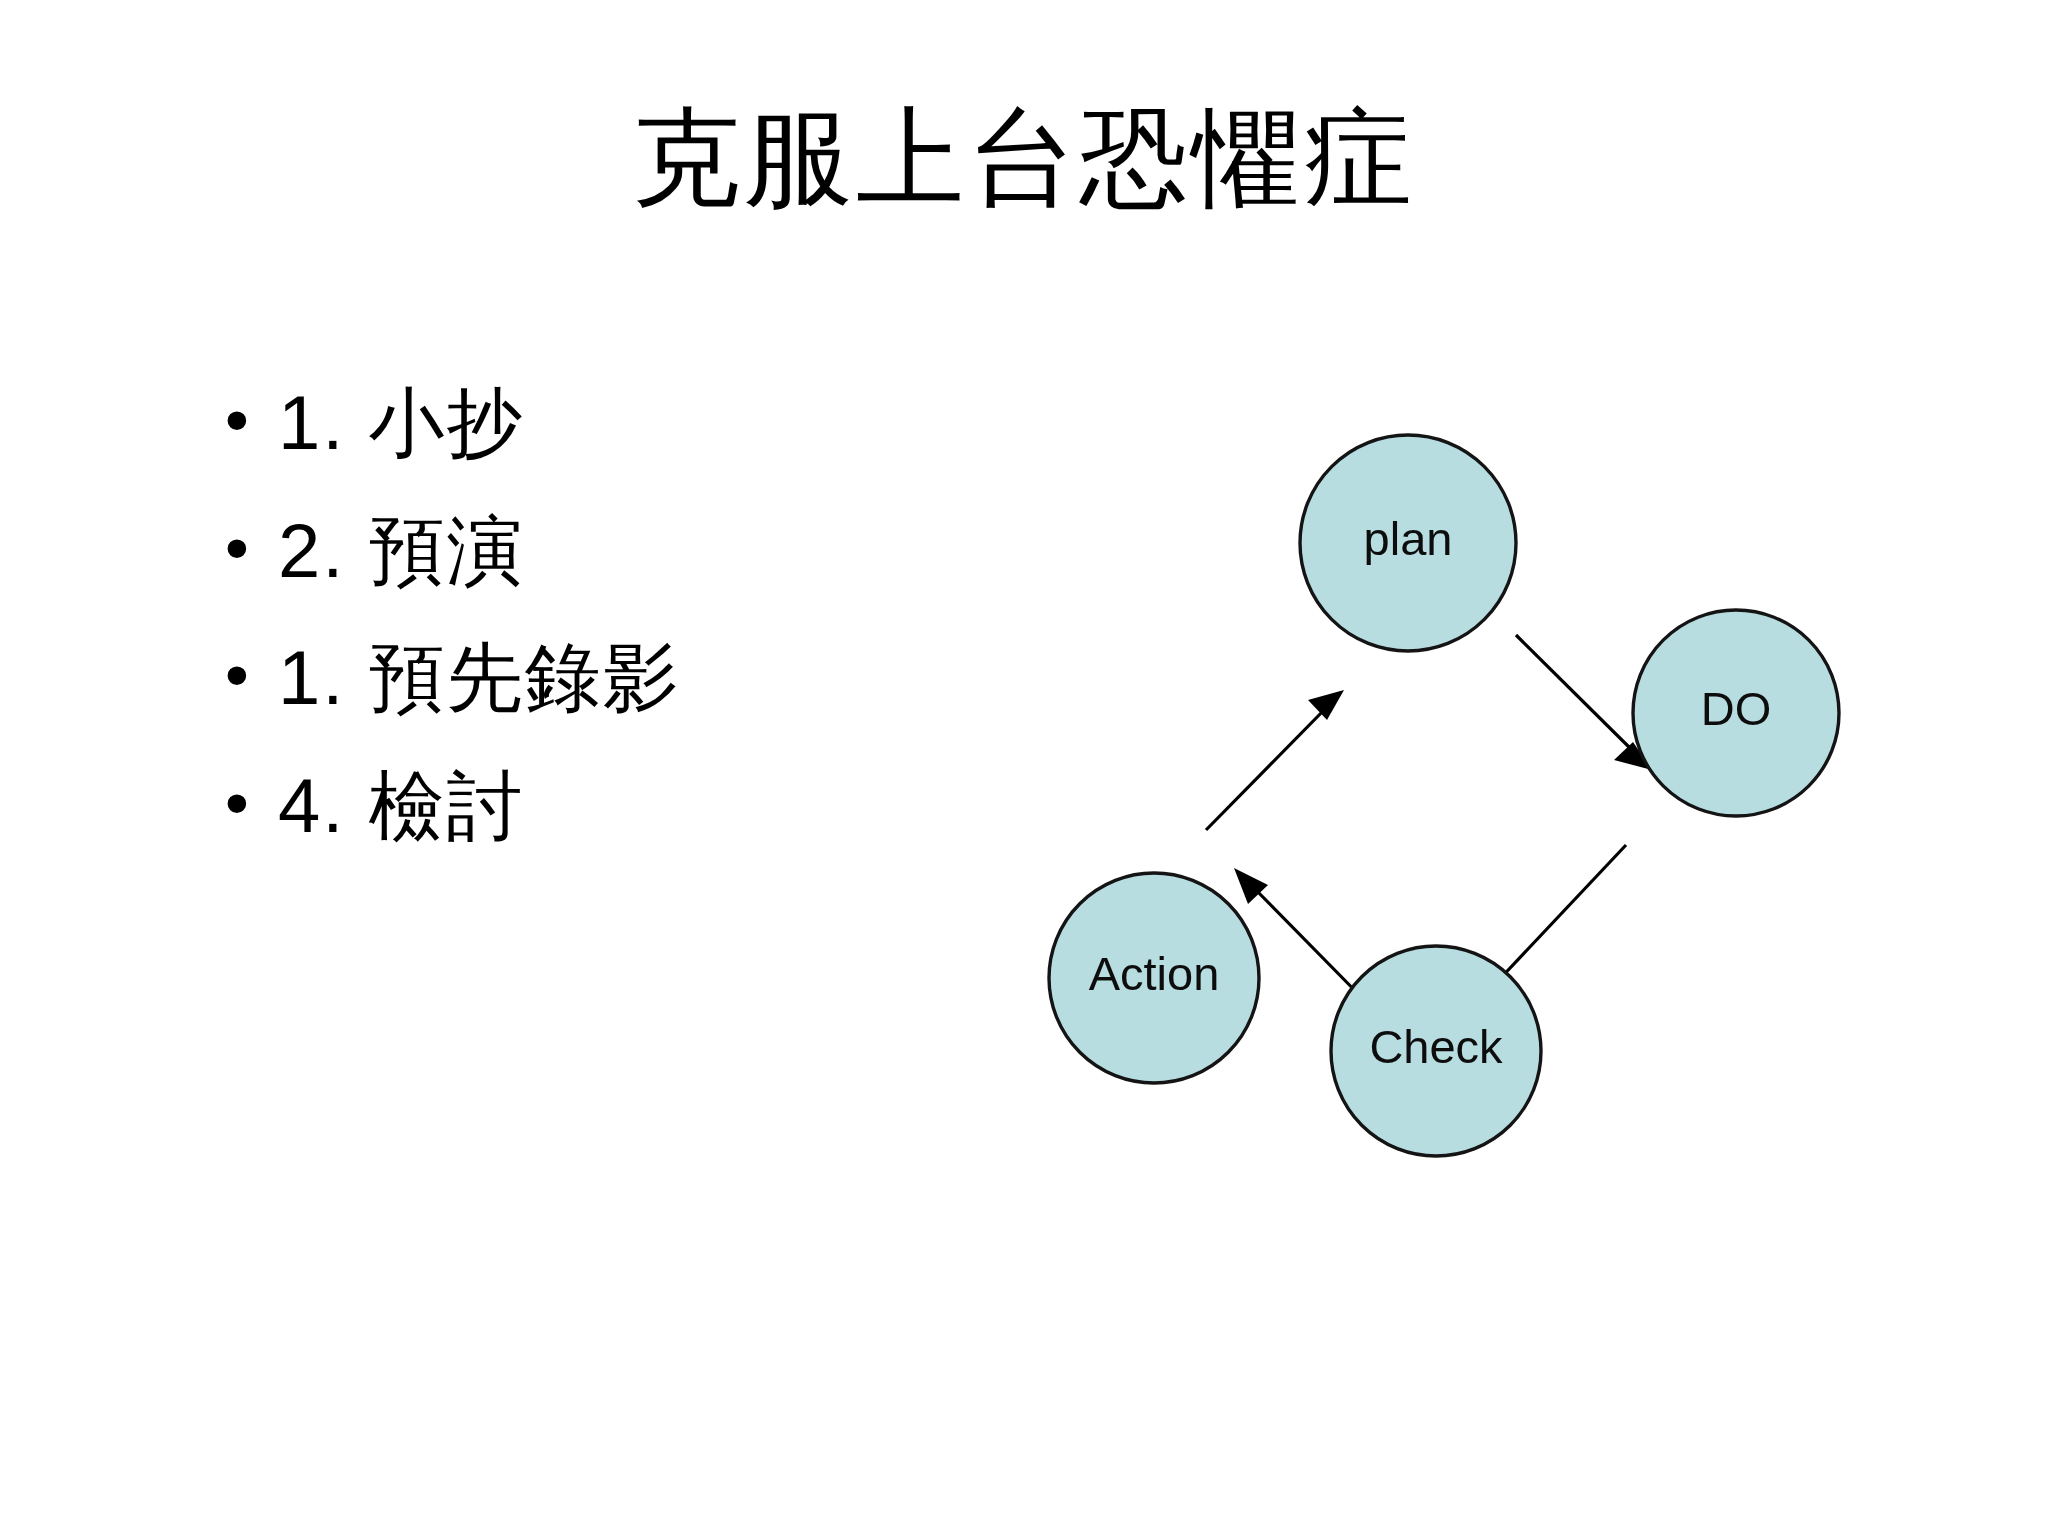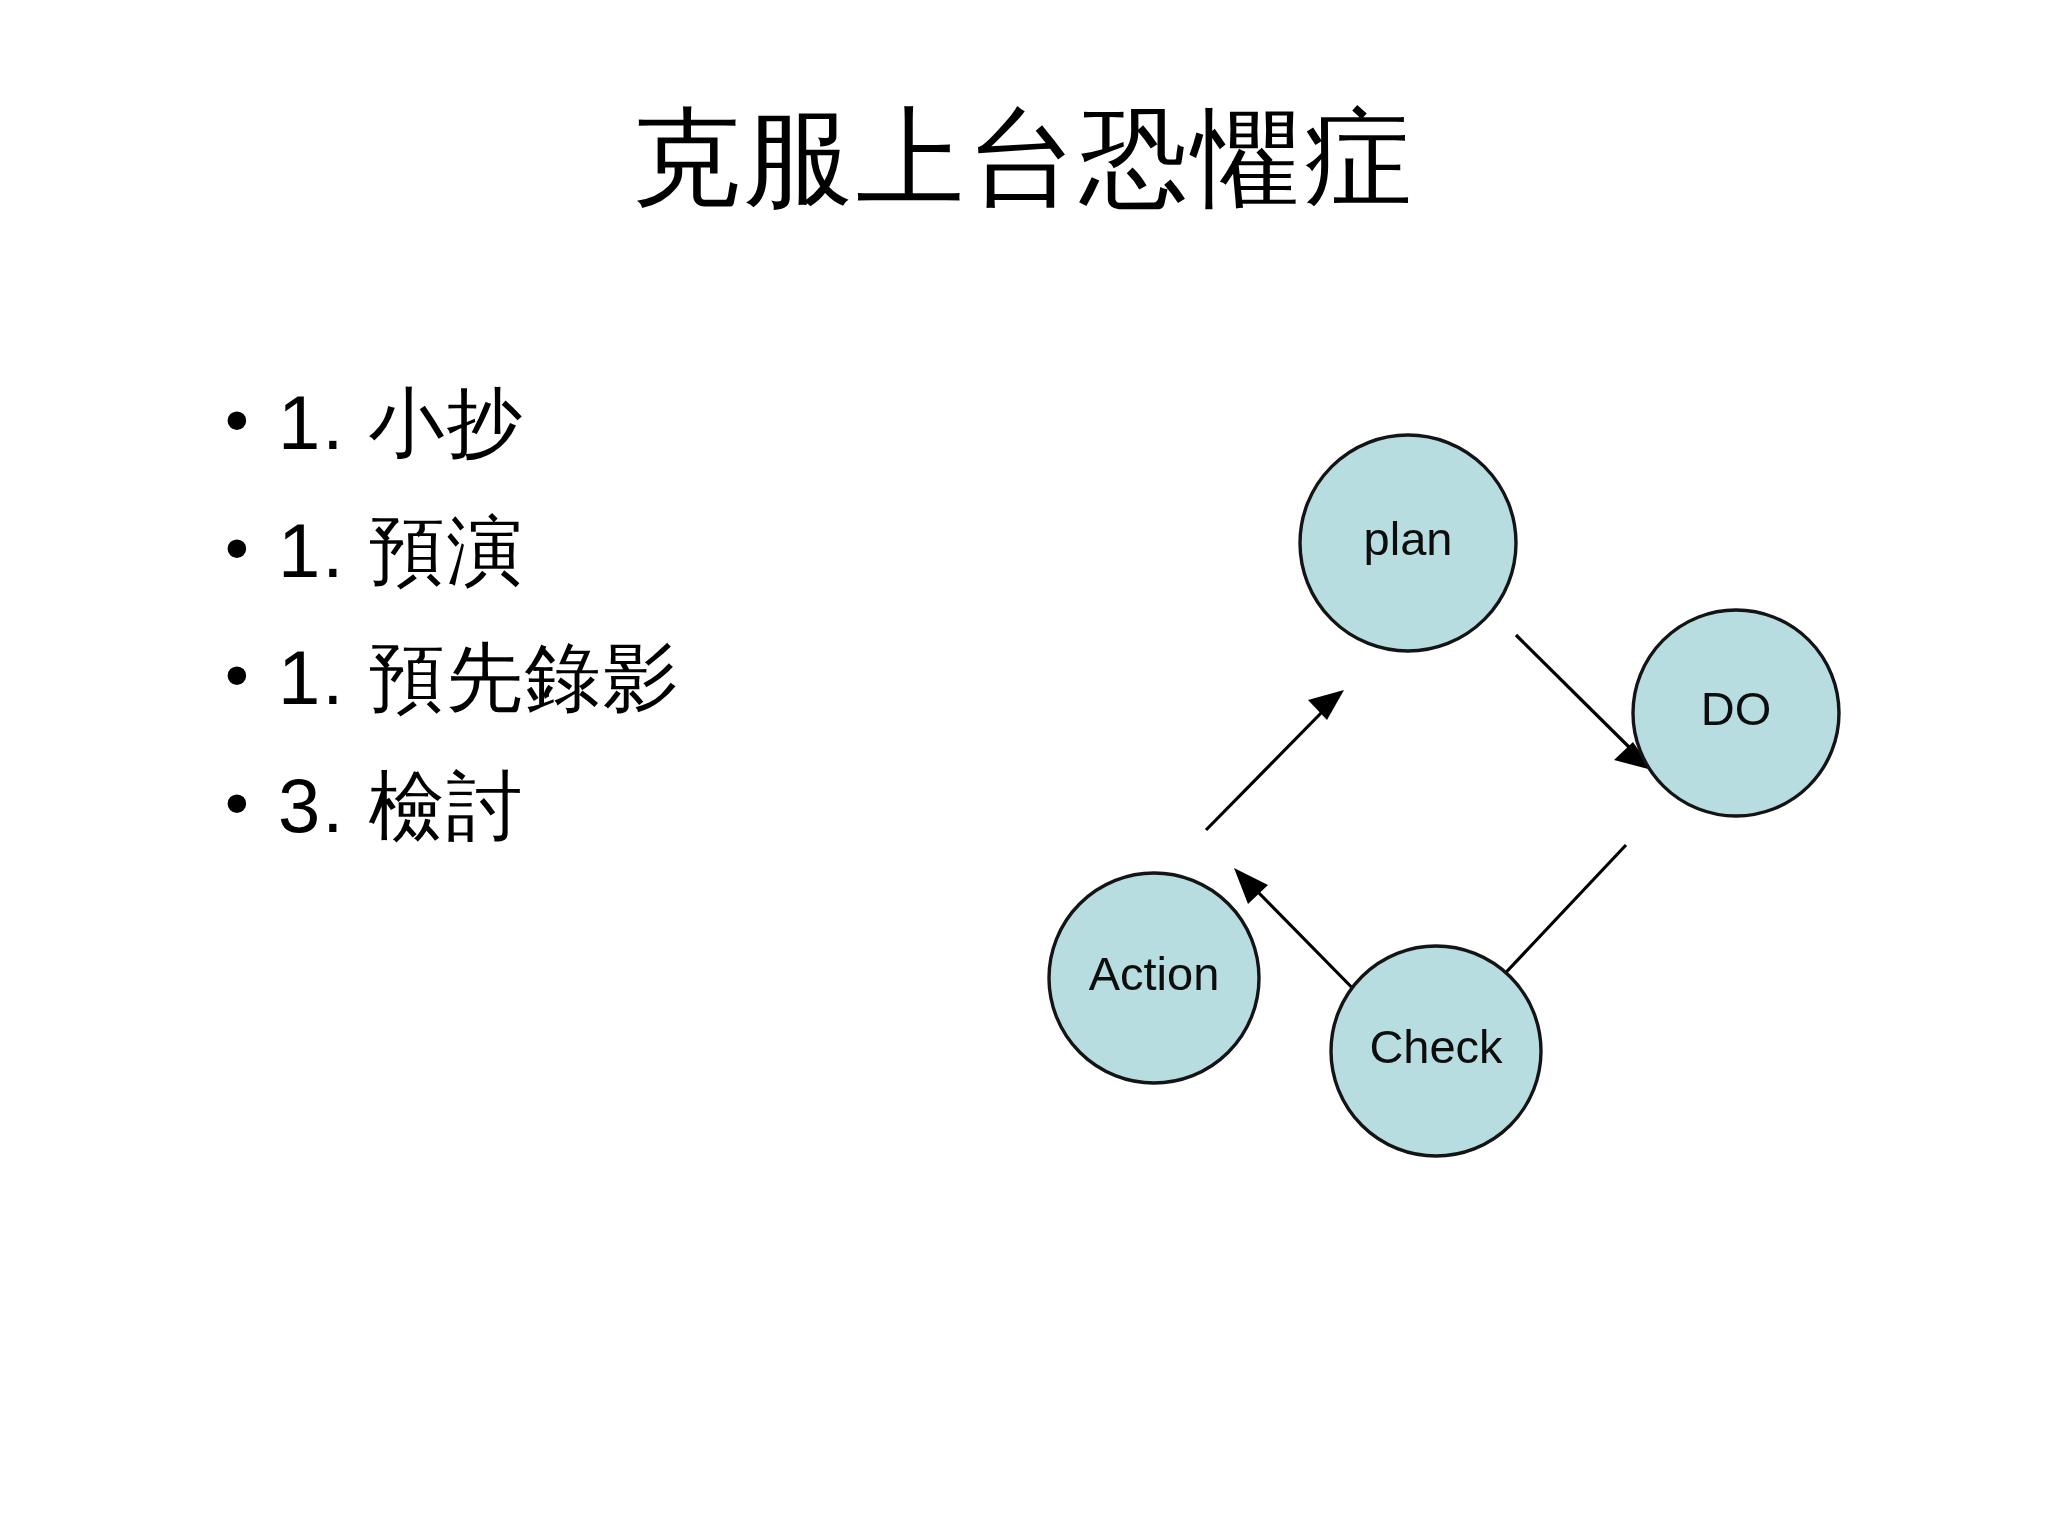--- a/index.html
+++ b/index.html
@@ -116,29 +116,29 @@
 
   <div id="slide-title">克服上台恐懼症</div>
 
   <ul id="bullet-list">
     <li>
       <span class="bullet-dot">•</span>
       <span class="bullet-text">1. 小抄</span>
     </li>
     <li>
       <span class="bullet-dot">•</span>
-      <span class="bullet-text">1. 預演</span>
+      <span class="bullet-text">2. 預演</span>
     </li>
     <li>
       <span class="bullet-dot">•</span>
       <span class="bullet-text">1. 預先錄影</span>
     </li>
     <li>
       <span class="bullet-dot">•</span>
-      <span class="bullet-text">3. 檢討</span>
+      <span class="bullet-text">4. 檢討</span>
     </li>
   </ul>
 
   <div id="pdca-diagram">
     <svg id="pdca-svg" viewBox="0 0 860 920" xmlns="http://www.w3.org/2000/svg">
 
       <g>
         <line class="flow-line" x1="210" y1="530" x2="330" y2="408" stroke="#000000"></line>
         <polygon class="flow-head" points="348,390 312,400 331,420" fill="#000000"></polygon>
       </g>

